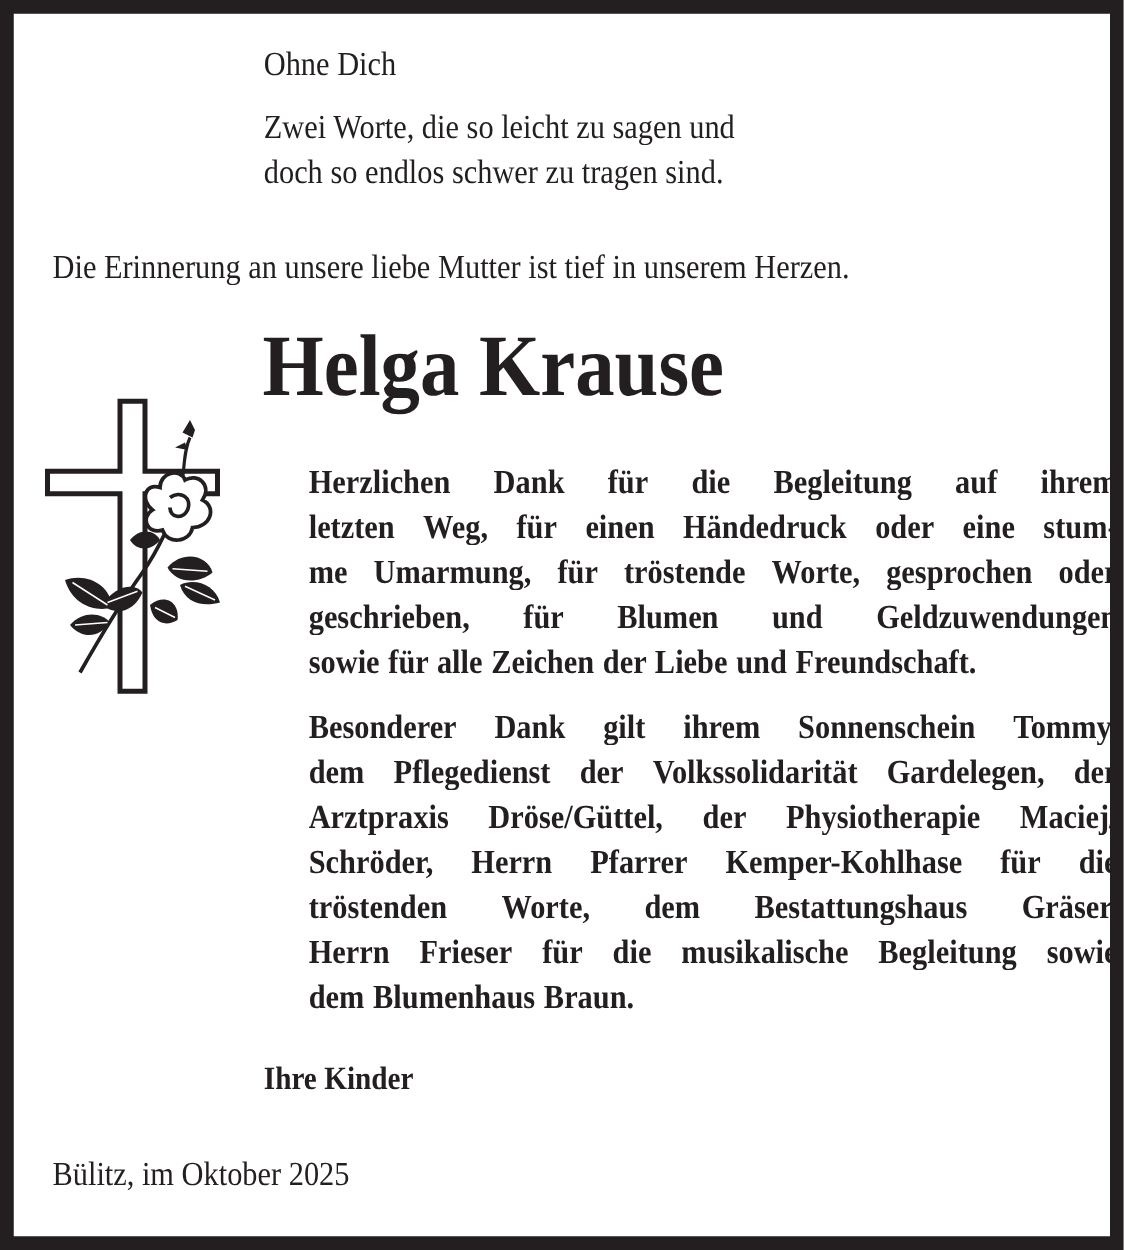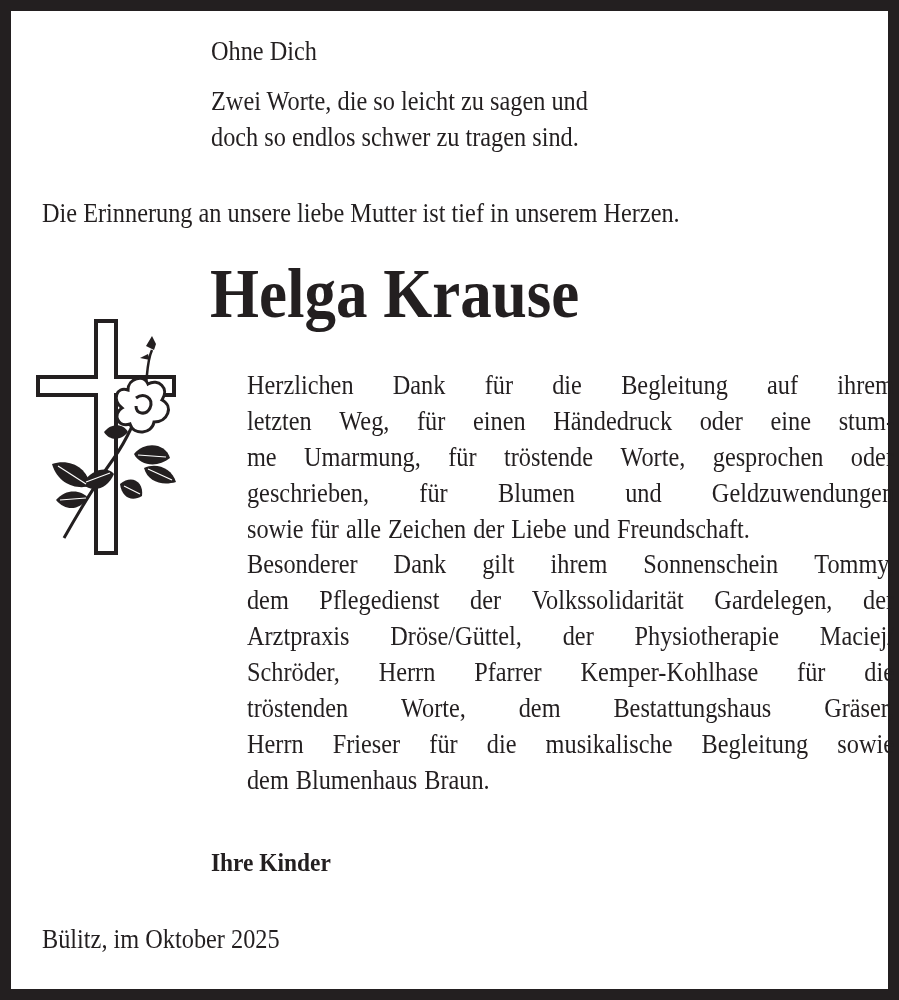--- a/index.html
+++ b/index.html
@@ -13,21 +13,21 @@
     white-space: nowrap; transform-origin: 0 0;
   }
   .cond { transform: scaleX(0.9); }
   .poem { left: 211px; font-size: 27px; }
   .intro { left: 42px; top: 198px; font-size: 27px; }
   .name {
     left: 210px; top: 254px; font-size: 70px; font-weight: bold; letter-spacing: 0px;
   }
   .para {
     position: absolute; left: 211px; width: 647px;
-    font-family: "Liberation Serif", serif; color: #231f20;
+    font-family: "Liberation Serif", serif; color: #231f20; font-weight: bold;
   }
   .line {
     display: flex; justify-content: space-between; height: 36px; line-height: 36px;
     font-size: 27px; white-space: nowrap;
   }
   .line.last { justify-content: flex-start; word-spacing: 1px; }
   .line span { display: inline-block; }
   .sig { left: 211px; top: 848px; font-size: 26px; font-weight: bold; }
   .place { left: 42px; top: 924px; font-size: 27px; }
   .cross { position: absolute; left: 36px; top: 318px; width: 142px; height: 240px; }
@@ -112,21 +112,21 @@
       <span>für</span>
       <span>Blumen</span>
       <span>und</span>
       <span>Geldzuwendungen</span>
   </div>
   <div class="line last cond" style="width:719px;">
     <span>sowie für alle Zeichen der Liebe und Freundschaft.</span>
   </div>
 </div>
 
-<div class="para" style="top:546px;">
+<div class="para" style="top:563px;">
   <div class="line cond" style="width:719px;">
     <span>Besonderer</span>
       <span>Dank</span>
       <span>gilt</span>
       <span>ihrem</span>
       <span>Sonnenschein</span>
       <span>Tommy,</span>
   </div>
   <div class="line cond" style="width:719px;">
     <span>dem</span>

